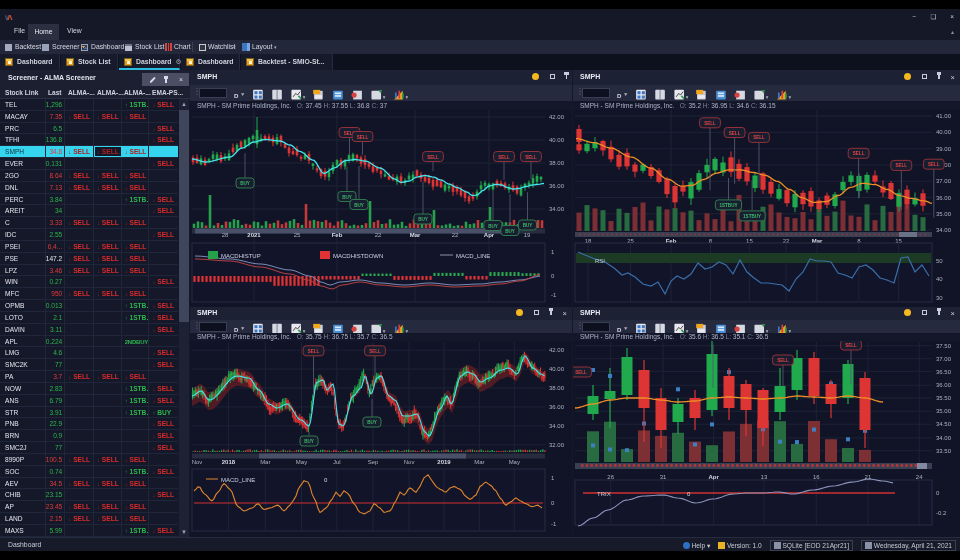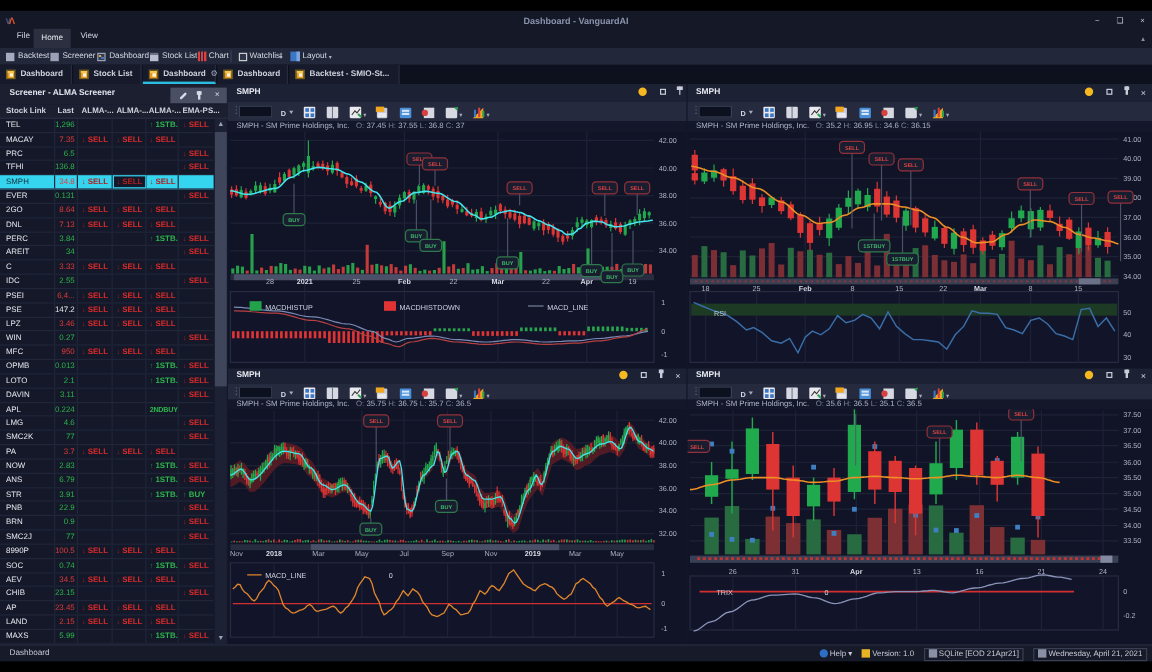--- a/index.html
+++ b/index.html
@@ -94,21 +94,20 @@
 #status { position:absolute; left:0; top:528px; width:100%; height:14px; background:#171a29; border-top:1px solid #262b3f; }
 #status .sl { position:absolute; left:8px; top:3px; font-size:6.8px; color:#c6cad6; }
 #sright { position:absolute; right:4px; top:1.5px; font-size:6.6px; color:#c6cad6; }
 #sright span.box { display:inline-block; border:1px solid #3a4054; padding:0px 3px; margin-left:6px; line-height:9px; height:11px; }
 #sright span.pl { margin-left:6px; }
 .ic { display:inline-block; width:7px; height:7px; vertical-align:-1px; }
 </style></head><body>
 <div id="win">
  <div id="title">
   <span id="logo"><i>∨</i>Λ</span>
-  <div id="ttext">Dashboard - VanguardAI</div>
   <div id="wbtn"><span>−</span><span>❏</span><span>×</span></div>
  </div>
  <div id="menu">
   <span class="mitem" style="left:14px;">File</span>
   <div id="home">Home</div>
   <span class="mitem" style="left:67px;">View</span>
   <span id="caret">▴</span>
  </div>
  <div id="tbar">
   <span class="tico" style="left:5px; background:#a4abc0;"></span>

